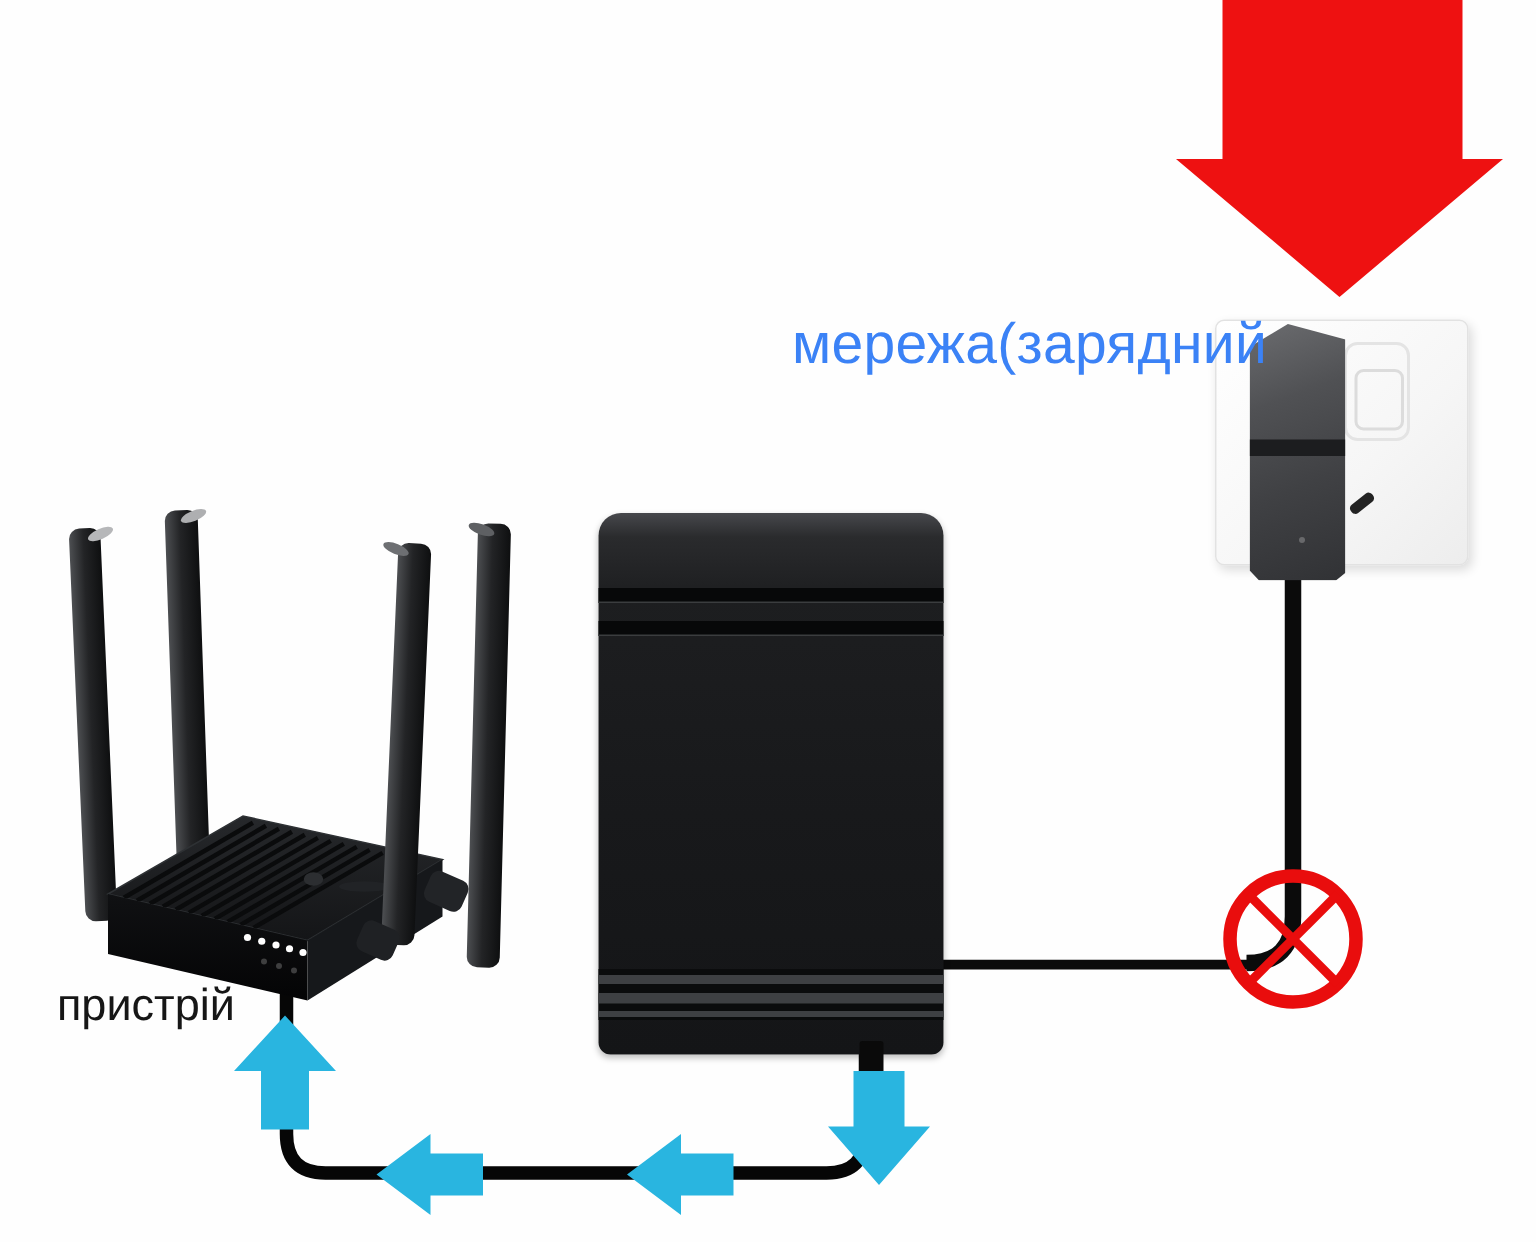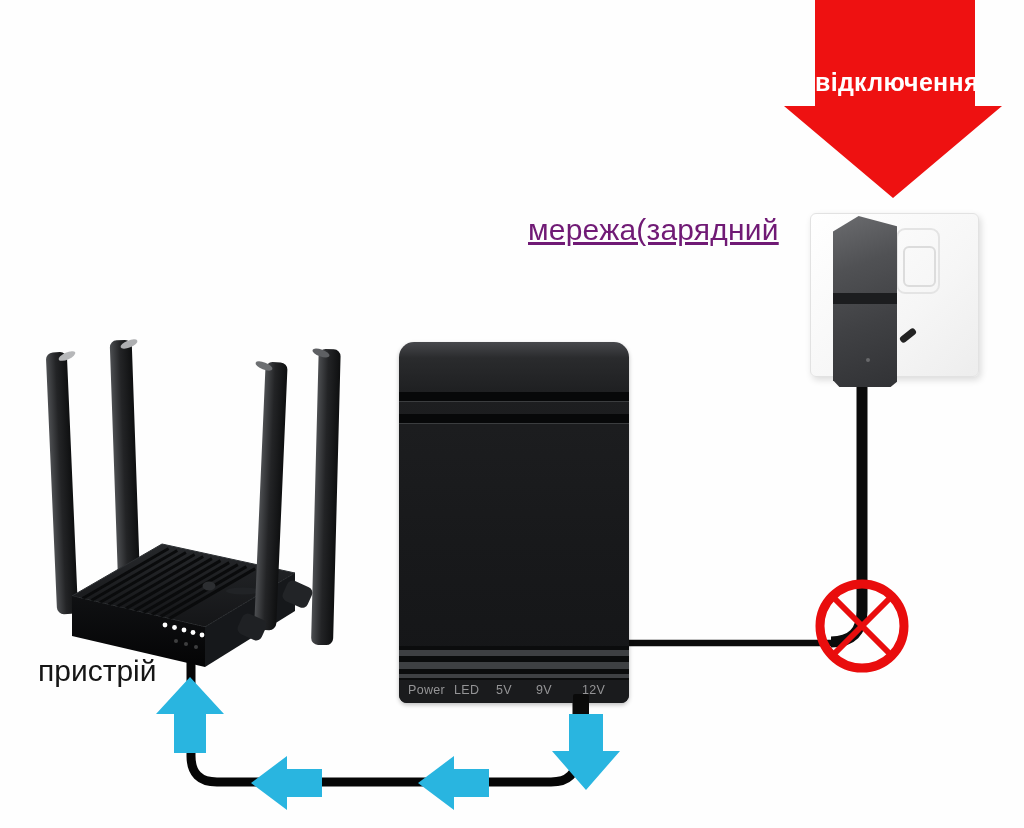--- a/index.html
+++ b/index.html
@@ -2,22 +2,22 @@
 <html><head>
 <meta charset="utf-8">
 <style>
   html,body{margin:0;padding:0;background:#ffffff;}
   .stage{position:relative;width:1024px;height:828px;background:#fefefe;overflow:hidden;
          font-family:"Liberation Sans",sans-serif;}
 
   
   .disconnect-label{position:absolute;left:815px;top:68px;width:160px;text-align:center;
     color:#ffffff;font-size:25px;font-weight:bold;letter-spacing:.3px;z-index:7;}
-  .mains-label{position:absolute;left:528px;top:211px;color:#701a75;font-size:30px;
-    line-height:38px;letter-spacing:.2px;z-index:6;text-decoration:underline;}
+  .mains-label{position:absolute;left:528px;top:211px;color:#3b82f6;font-size:38px;
+    line-height:38px;letter-spacing:.2px;z-index:6;}
   .device-label{position:absolute;left:38px;top:654px;color:#161616;font-size:30px;z-index:6;}
 
   
   .outlet-plate{position:absolute;left:810px;top:213px;width:167px;height:162px;
     background:linear-gradient(135deg,#ffffff 0%,#f6f6f6 60%,#ededed 100%);
     border:1px solid #e2e2e2;border-radius:6px;box-shadow:2px 3px 7px rgba(0,0,0,.14);z-index:1;}
   .socket-outline{position:absolute;left:85px;top:14px;width:40px;height:62px;
     border:2px solid #e4e4e4;border-radius:9px;}
   .socket-inner{position:absolute;left:92px;top:32px;width:29px;height:37px;
     border:2px solid #dcdcdc;border-radius:6px;}
@@ -71,27 +71,20 @@
     <div class="charger-led"></div>
   </div>
 
   <div class="ups">
     <div class="ups-groove" style="top:50px"></div>
     <div class="ups-groove" style="top:72px"></div>
     <div class="ups-ridgezone">
       <div class="ups-ridge" style="top:4px;height:6px"></div>
       <div class="ups-ridge" style="top:16px;height:7px"></div>
       <div class="ups-ridge" style="top:28px;height:4px"></div>
-    </div>
-    <div class="ups-panel">
-      <span style="left:9px">Power</span>
-      <span style="left:55px">LED</span>
-      <span style="left:97px">5V</span>
-      <span style="left:137px">9V</span>
-      <span style="left:183px">12V</span>
     </div>
     <div class="ups-outstub"></div>
   </div>
 
   <svg class="layer-router" width="320" height="360" viewBox="40 320 320 360" style="left:40px;top:320px">
     <defs>
       <linearGradient id="antGrad" x1="0" y1="0" x2="1" y2="0">
         <stop offset="0" stop-color="#4d4f52"></stop>
           <stop offset="0.45" stop-color="#232426"></stop>
         <stop offset="1" stop-color="#0e0f10"></stop>
@@ -169,19 +162,18 @@
       <line x1="892" y1="596" x2="832" y2="656" stroke-width="6"></line>
     </g>
     <g fill="#29b5e0">
       <polygon points="190,677 224,714 206,714 206,753 174,753 174,714 156,714"></polygon>
       <polygon points="586,790 552,751 569,751 569,714 603,714 603,751 620,751"></polygon>
       <polygon points="251,783 287,756 287,769 322,769 322,797 287,797 287,810"></polygon>
       <polygon points="418,783 454,756 454,769 489,769 489,797 454,797 454,810"></polygon>
     </g>
   </svg>
 
-  <div class="disconnect-label">відключення</div>
   <div class="mains-label">
     <div>мережа(зарядний</div>
   </div>
   <div class="device-label">пристрій</div>
 
 </div>
 
 </body></html>

